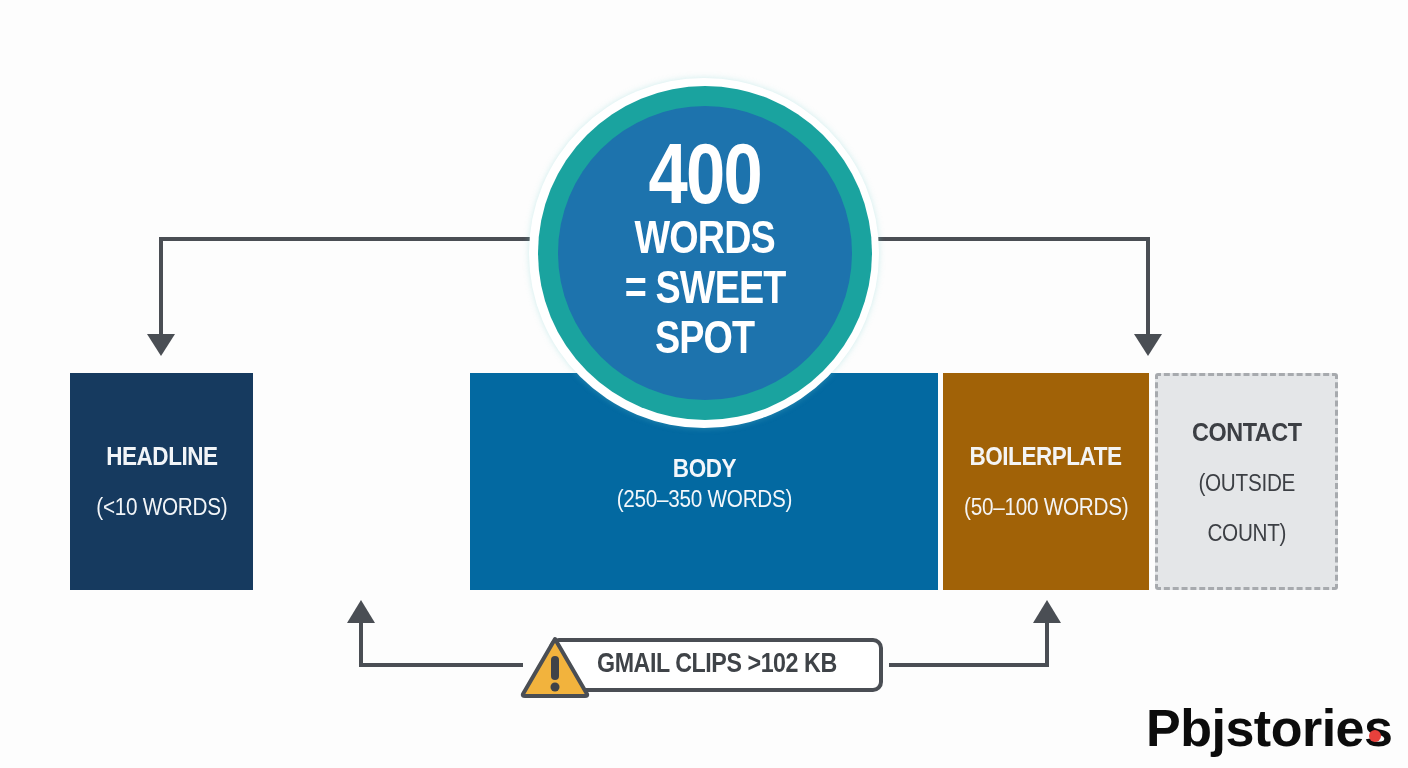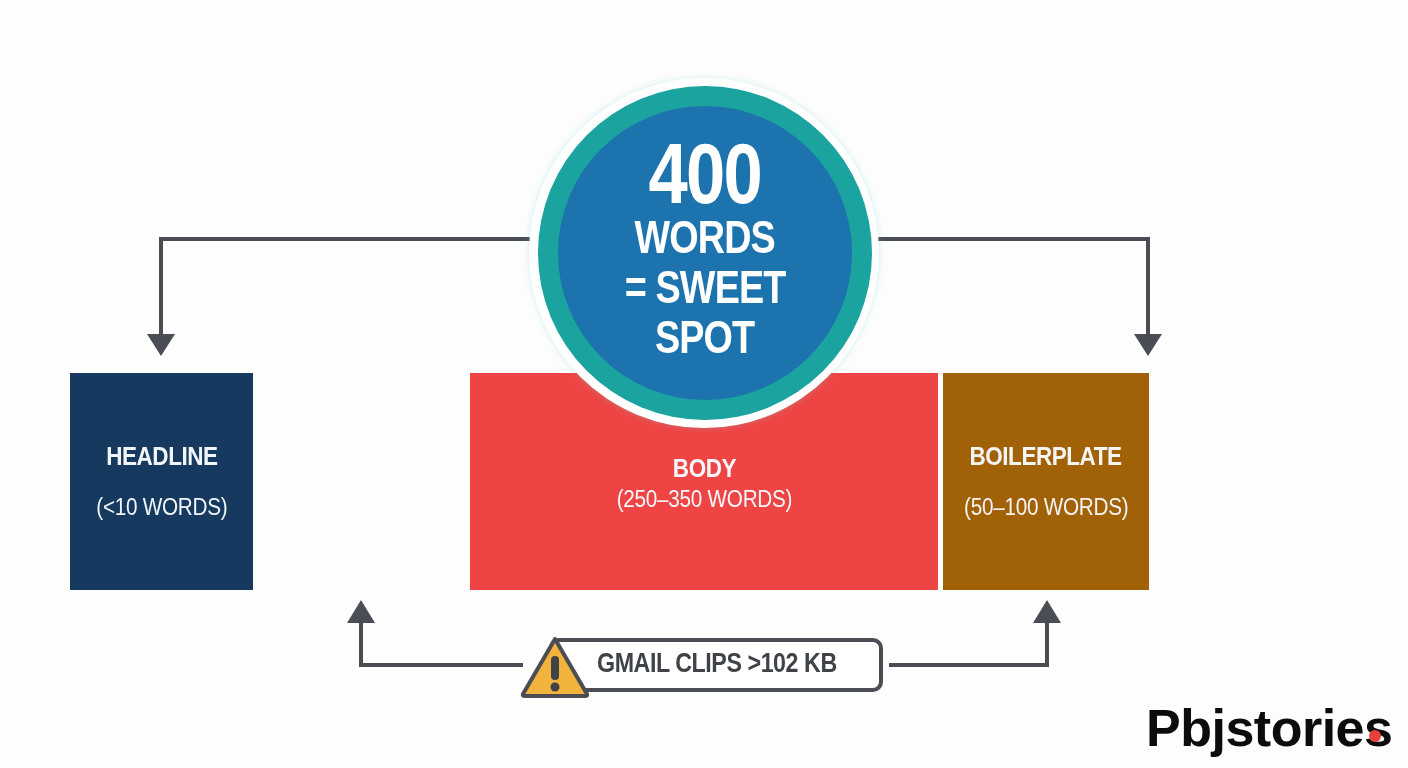--- a/index.html
+++ b/index.html
@@ -18,21 +18,21 @@
     .block .title {
       font-weight: bold; font-size: 25px; letter-spacing: -0.5px; line-height: 32px;
       transform: scaleX(0.9);
     }
     .block .sub {
       font-size: 23px; line-height: 31px; letter-spacing: -0.3px;
       transform: scaleX(0.9);
     }
     #b-headline { left: 70px; width: 183px; background: #163a5f; color: #f2f5f8; }
     #b-lede { left: 259px; width: 206px; background: #16a39e; color: #eefaf9; }
-    #b-body { left: 470px; width: 468px; background: #ef4444; color: #f3f7fb; }
+    #b-body { left: 470px; width: 468px; background: #0369a1; color: #f3f7fb; }
     #b-body .inner { margin-top: 4px; }
     #b-boiler { left: 943px; width: 206px; background: #a16207; color: #f4f4f4; }
     #b-contact {
       left: 1155px; width: 183px; background: #e4e6e8; color: #3c3f44;
       border: 3px dashed #a7aaae; border-radius: 3px;
     }
     #b-contact .title { font-size: 26px; }
     #b-contact .sub { font-size: 23px; line-height: 30px; }
 
     .circle-outer {
@@ -113,20 +113,25 @@
   <div class="block" id="b-body">
     <div class="inner">
       <div class="title">BODY</div>
       <div class="sub">(250–350 WORDS)</div>
     </div>
   </div>
   <div class="block" id="b-boiler">
     <div class="title">BOILERPLATE</div>
     <div class="sub">(50–100 WORDS)</div>
   </div>
+  <div class="block" id="b-contact">
+    <div class="title">CONTACT</div>
+    <div class="sub">(OUTSIDE</div>
+    <div class="sub">COUNT)</div>
+  </div>
 
   <div class="circle-outer"></div>
   <div class="circle-ring"></div>
   <div class="circle-core">
     <div class="big">400</div>
     <div class="mid">WORDS</div>
     <div class="mid">= SWEET</div>
     <div class="mid">SPOT</div>
   </div>
 

